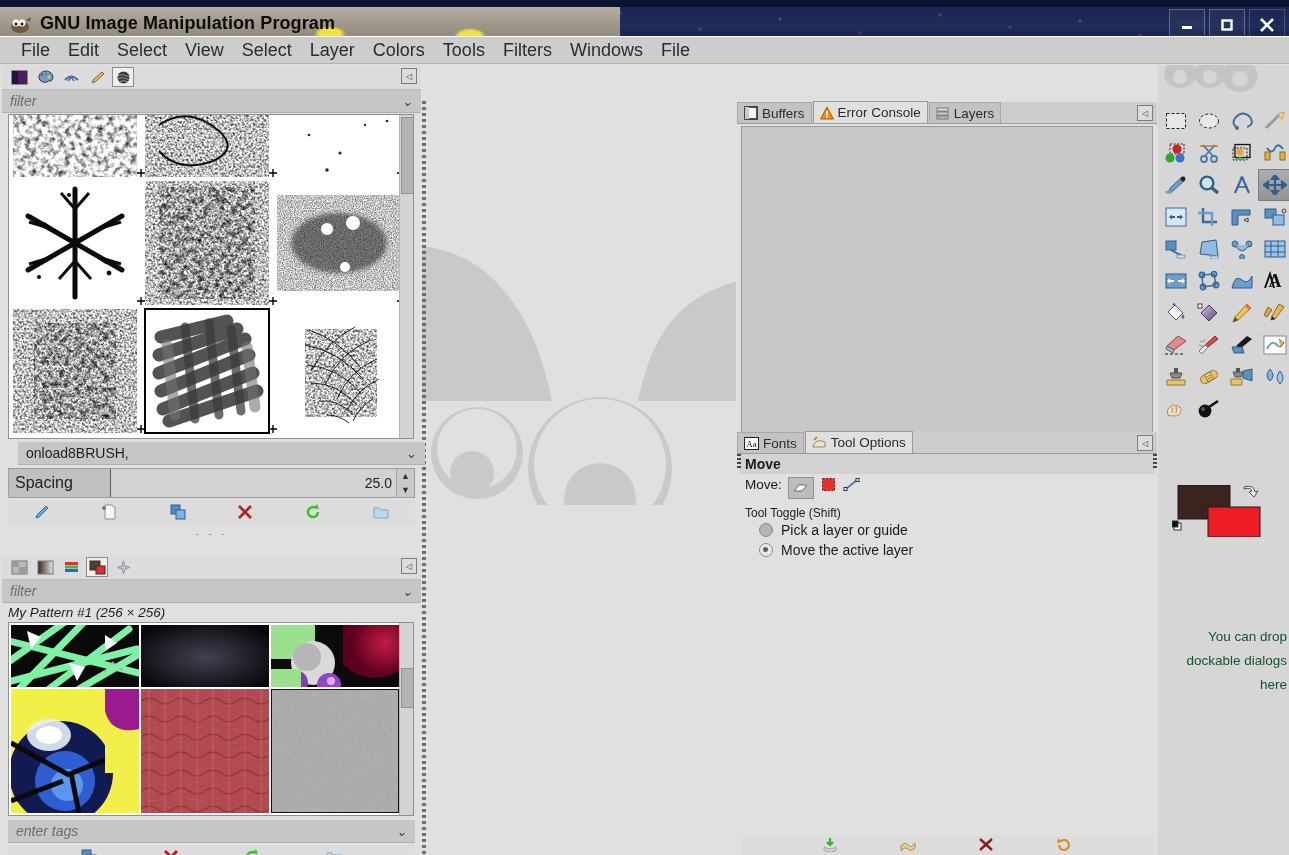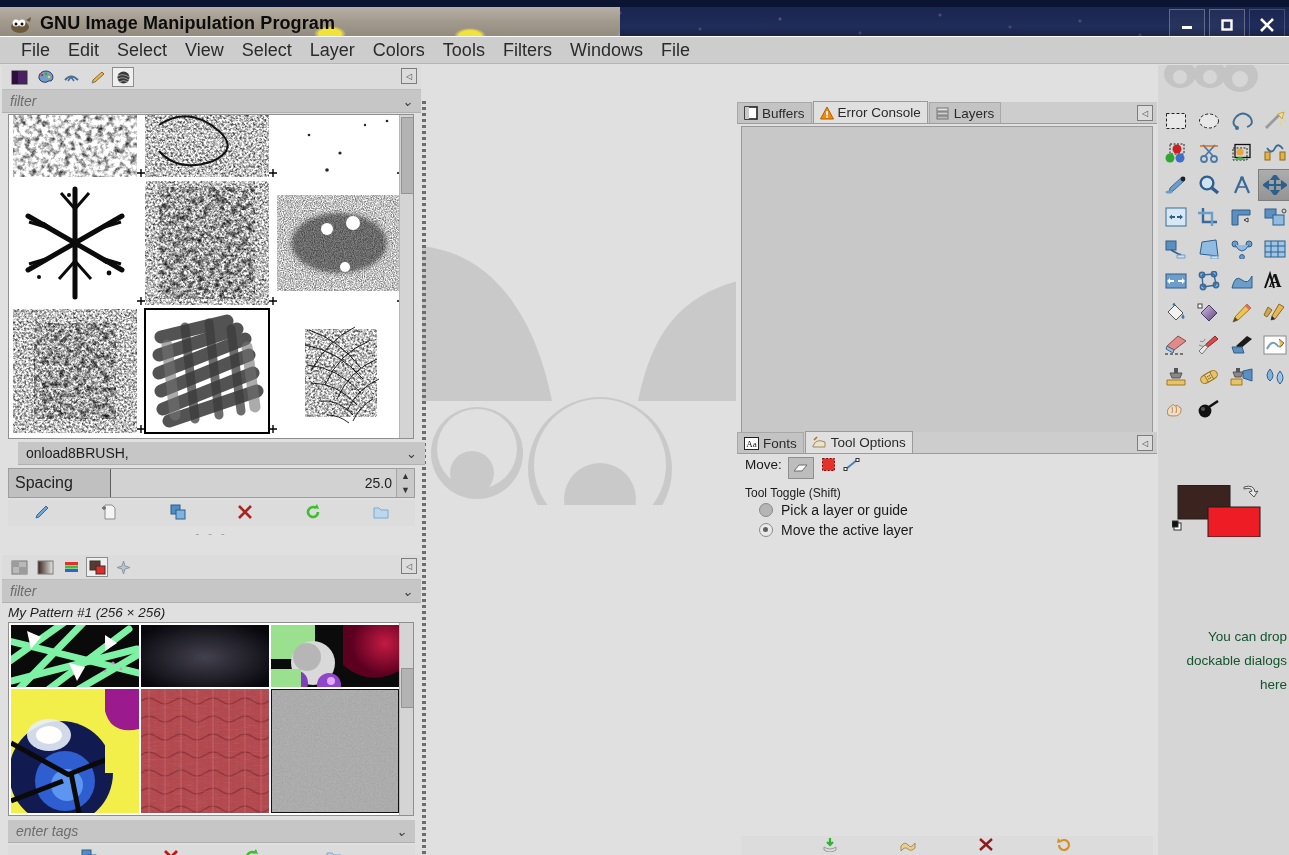--- a/index.html
+++ b/index.html
@@ -739,20 +739,25 @@
         <div class="tab active">
           <svg width="15" height="13" viewBox="0 0 15 13">
             <path d="M1 10 q3 -8 12 -4 v5 H1 Z" fill="#e9e2cf" stroke="#a08a55"></path>
             <path d="M2 4 l3 -3" stroke="#c06a1a" stroke-width="1.6"></path>
             </svg>
           <span>Tool Options</span>
         </div>
         <div class="dockmenu">◁</div>
       </div>
 
+      <div style="position:relative;padding:0 2px;">
+        <div class="dashed-v" style="left:0;top:0;height:16px;background:repeating-linear-gradient(180deg,#444 0 2px,transparent 2px 4px);"></div>
+        <div class="dashed-v" style="right:0;left:auto;top:0;height:16px;background:repeating-linear-gradient(180deg,#444 0 2px,transparent 2px 4px);"></div>
+        <div class="tooltitle">Move</div>
+      </div>
 
       <div class="toolrow">
         <span>Move:</span>
         <span class="tgl">
           <svg width="17" height="13" viewBox="0 0 17 13">
             <path d="M2 9 L7 3 H15 L10 9 Z" fill="#fafafa" stroke="#6d6d6d"></path>
             </svg>
           </span>
         <span>
           <svg width="17" height="15" viewBox="0 0 17 15">

